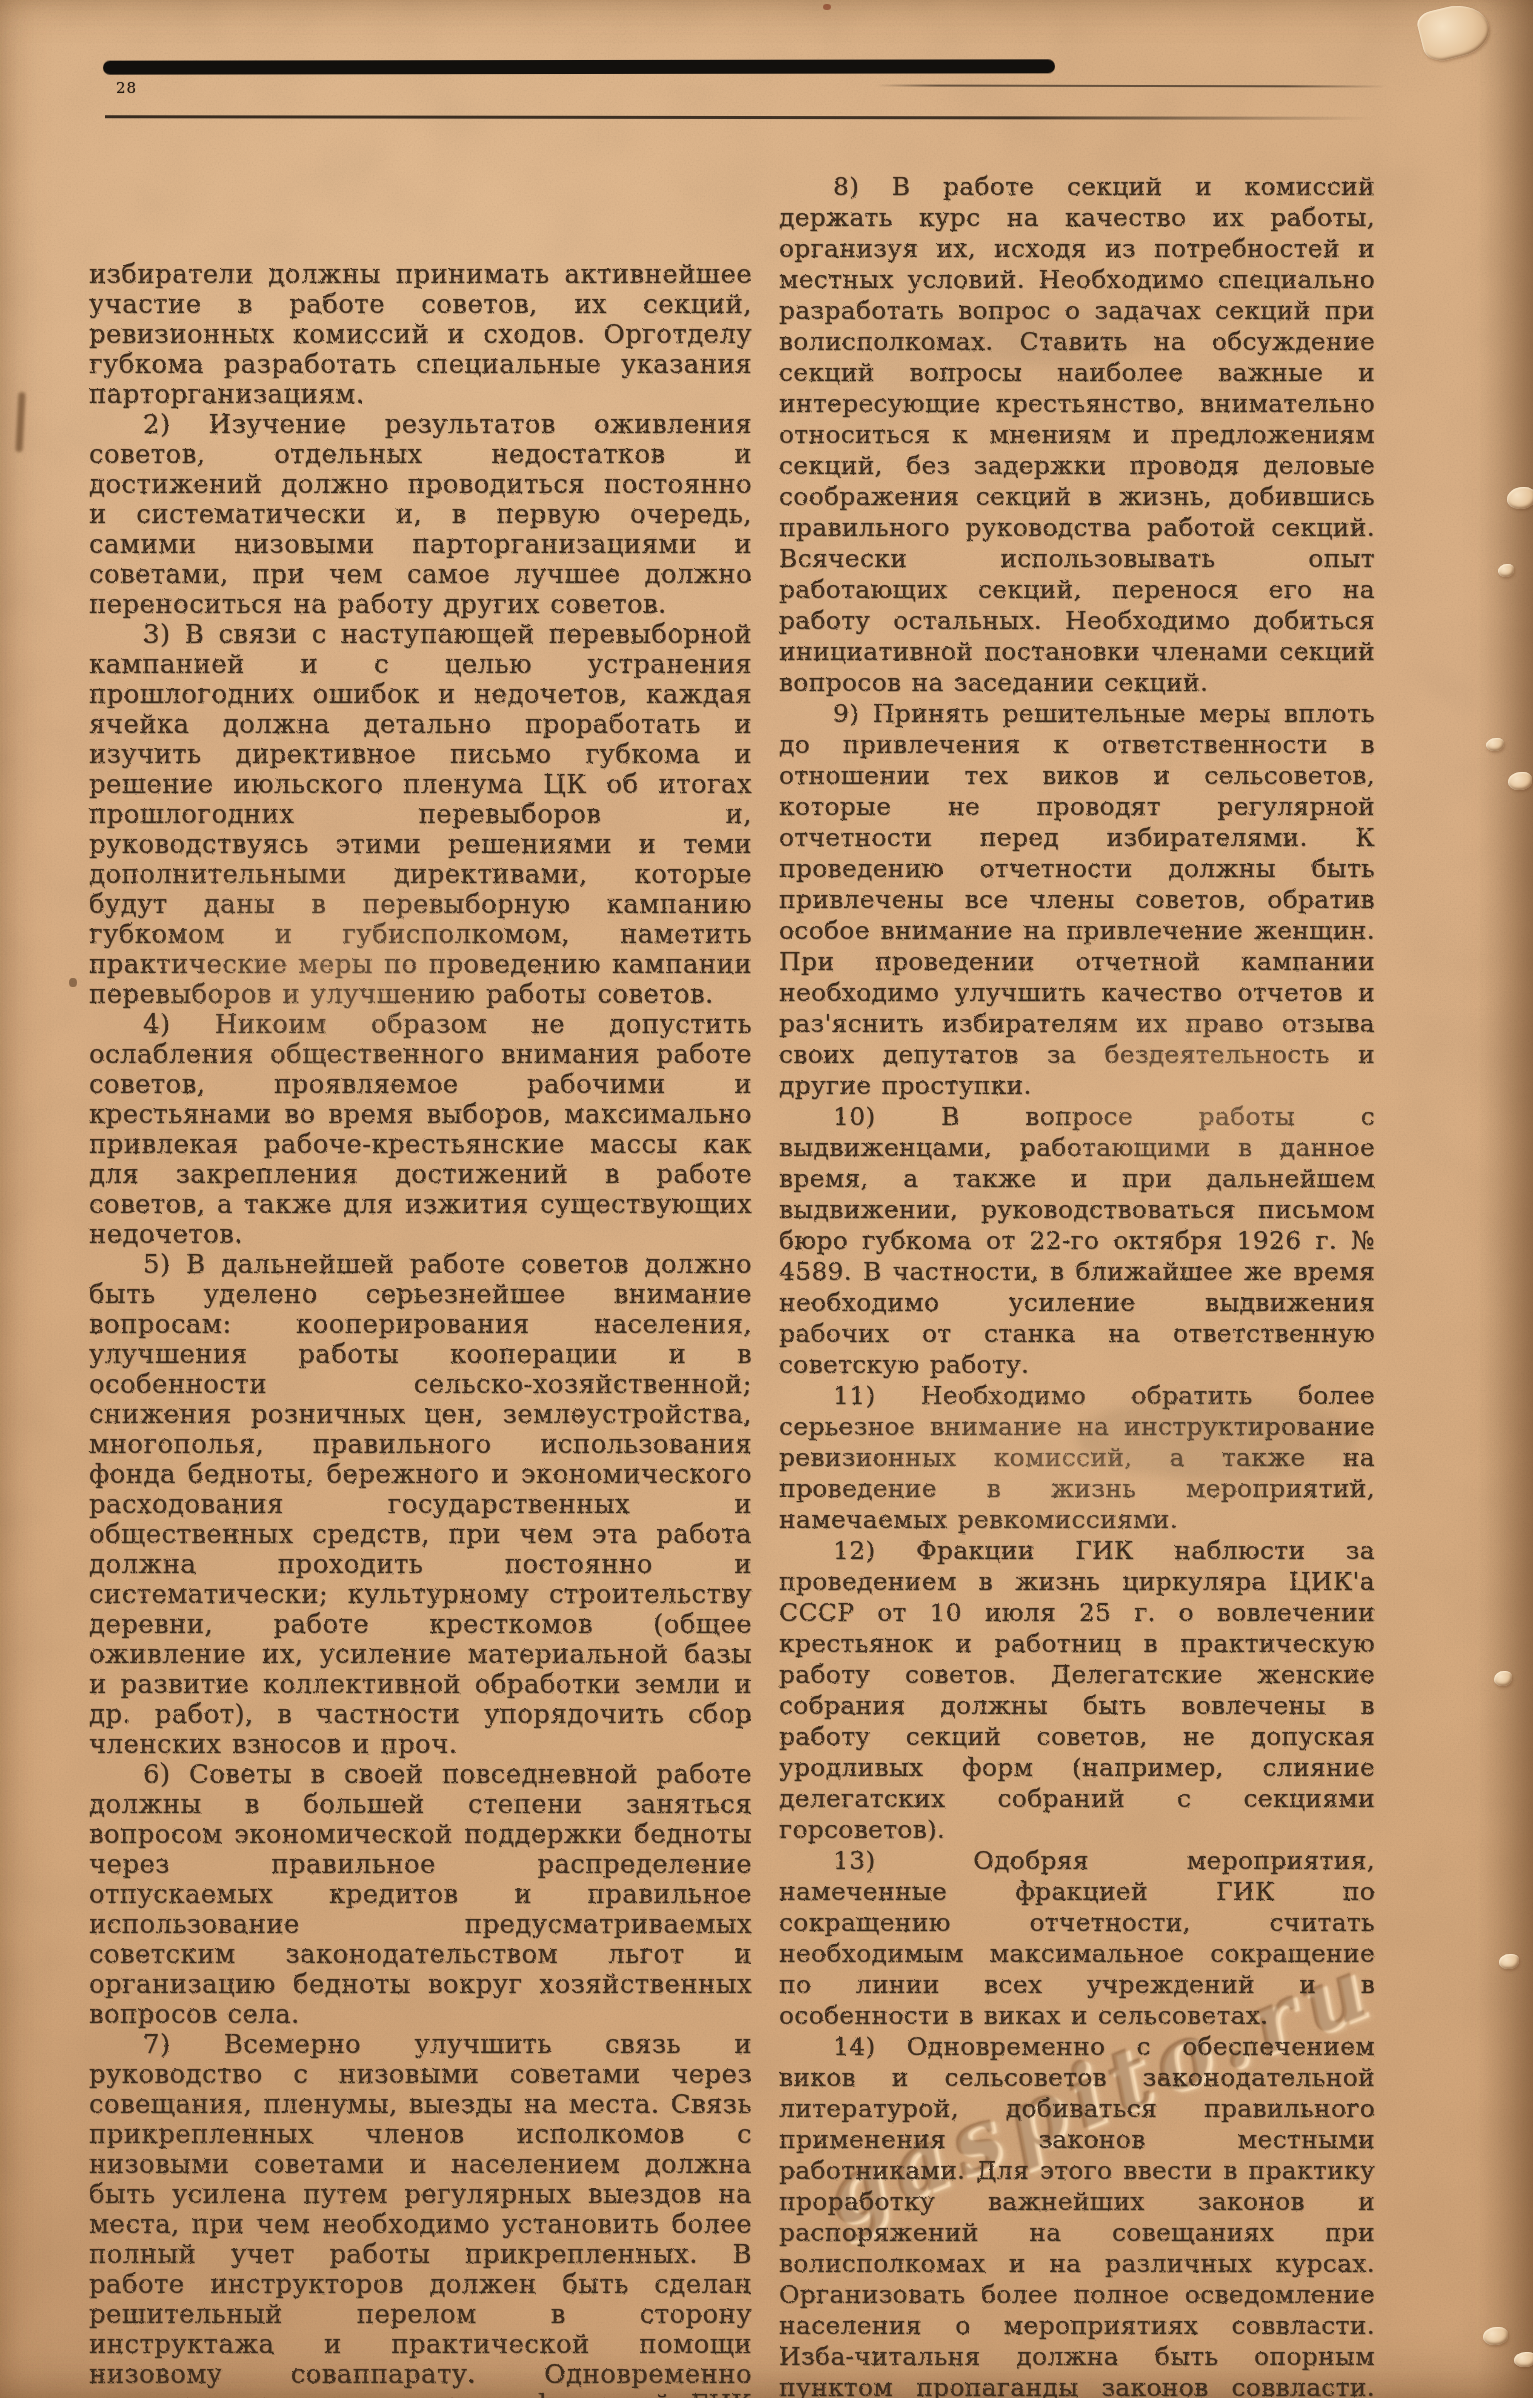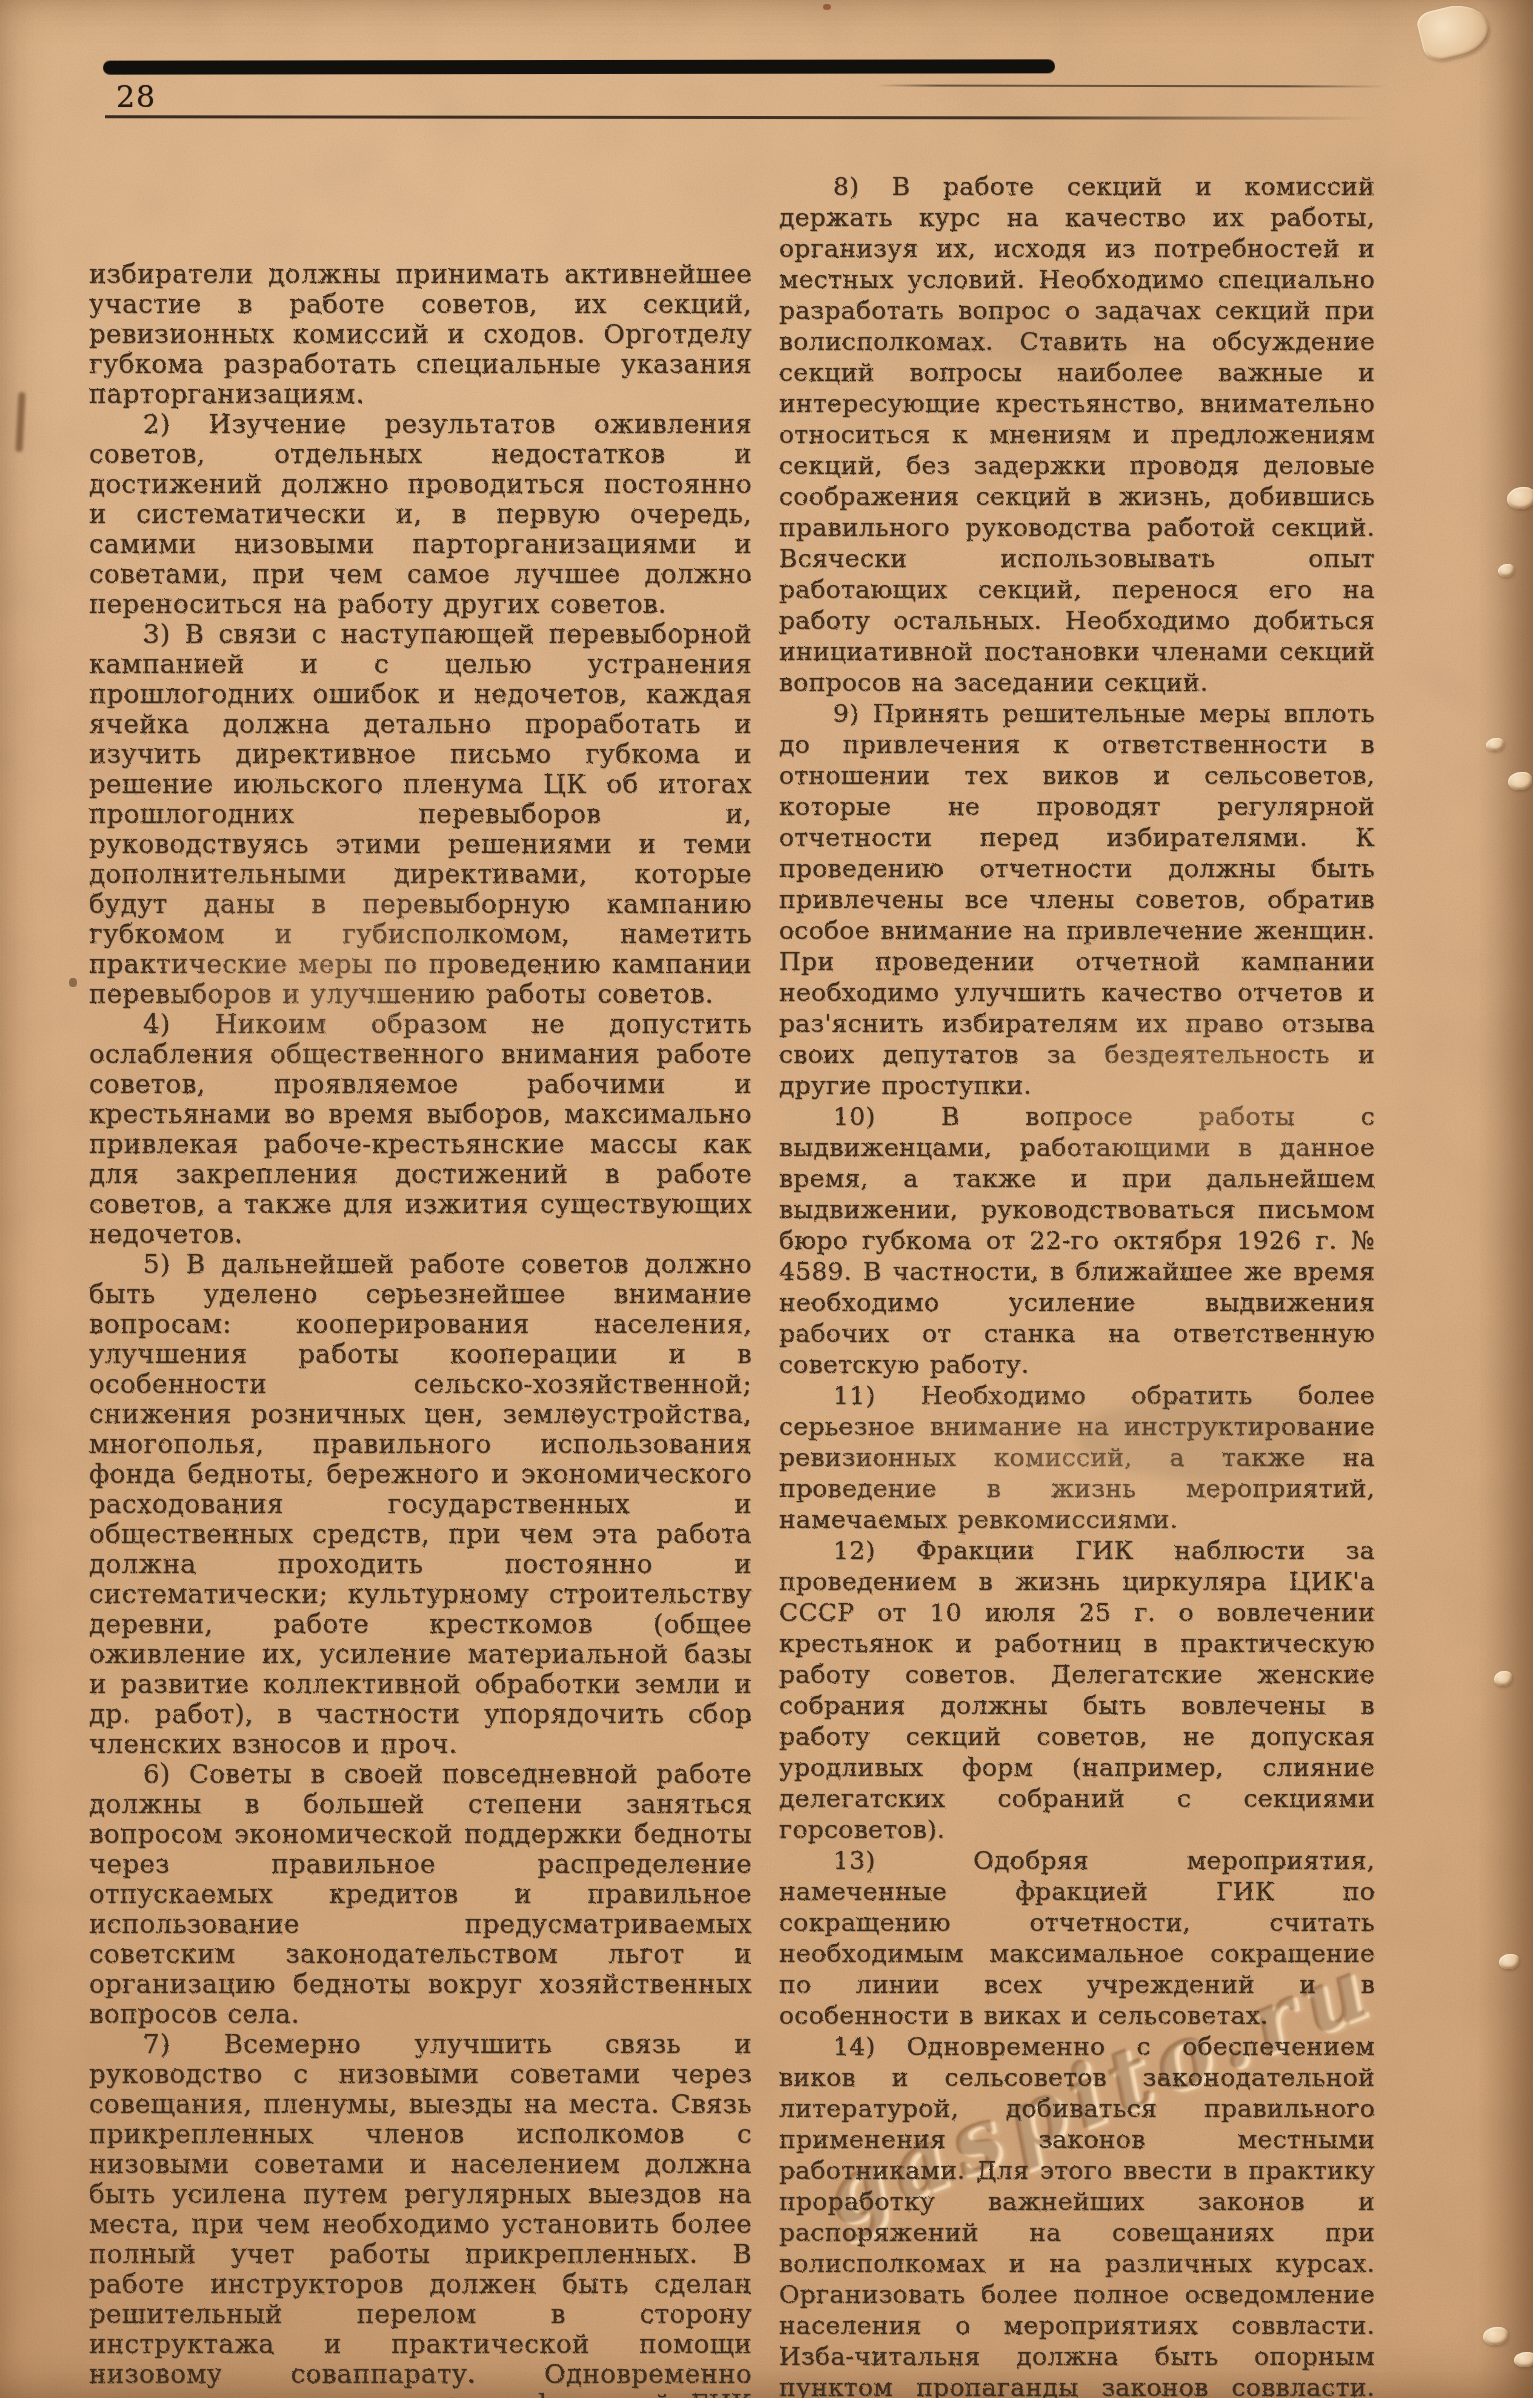--- a/index.html
+++ b/index.html
@@ -39,21 +39,21 @@
     background:linear-gradient(to right, rgba(35,26,18,0), rgba(35,26,18,.6) 12%, rgba(35,26,18,.65) 80%, rgba(35,26,18,0));
     transform:rotate(.12deg);
   }
   .rule-thin{
     position:absolute;left:105px;top:116px;width:1267px;height:2.8px;z-index:3;
     background:linear-gradient(to right, rgba(28,20,13,.85), rgba(28,20,13,.8) 72%, rgba(28,20,13,0));
     transform:rotate(.07deg);filter:blur(0.2px);
   }
   .page-number{
     position:absolute;left:116px;top:79px;z-index:3;
-    font-size:30px;color:#241a12;letter-spacing:0.9px;
+    font-size:15px;color:#241a12;letter-spacing:0.9px;
     text-shadow:0 0 0.9px rgba(36,26,18,.6);
   }
 
   
   .col{
     position:absolute;z-index:3;color:#3f2d1e;
     text-align:justify;
     -webkit-text-stroke:0.3px rgba(63,45,30,.35);
     text-shadow:0 0 0.9px rgba(63,45,30,.45), 0.6px 0.6px 0 rgba(63,45,30,.22);
     word-spacing:1.9px;

